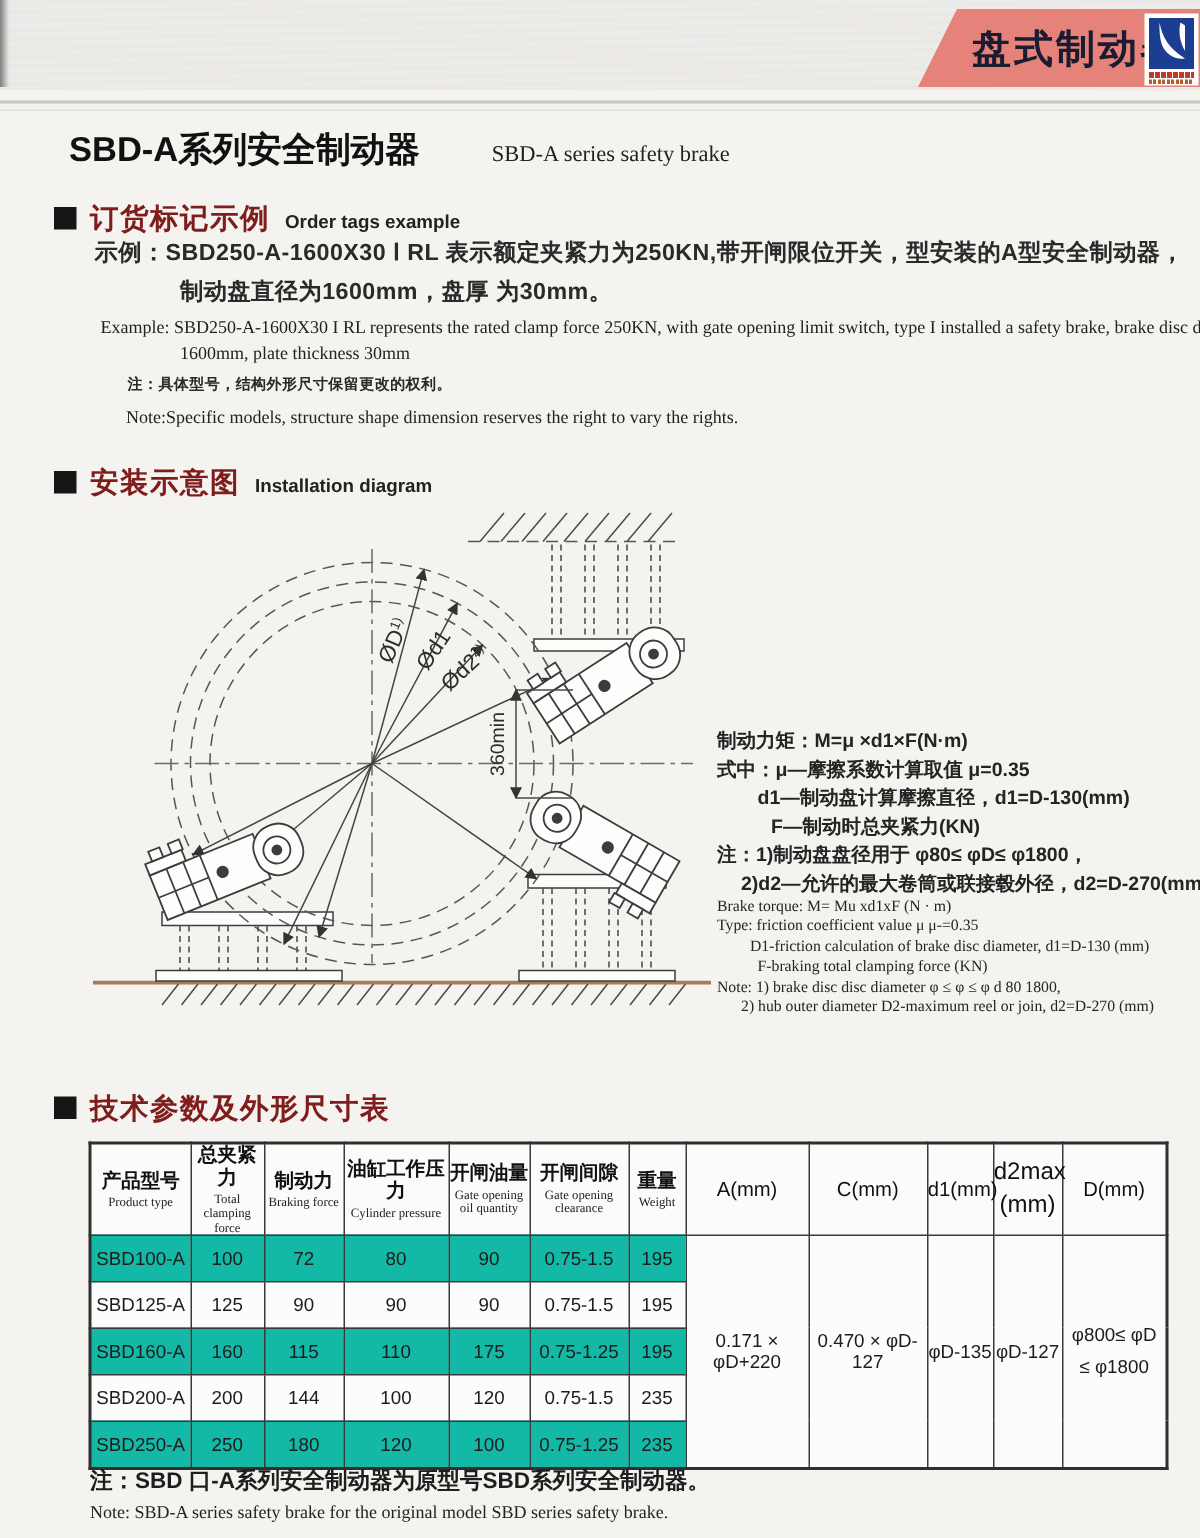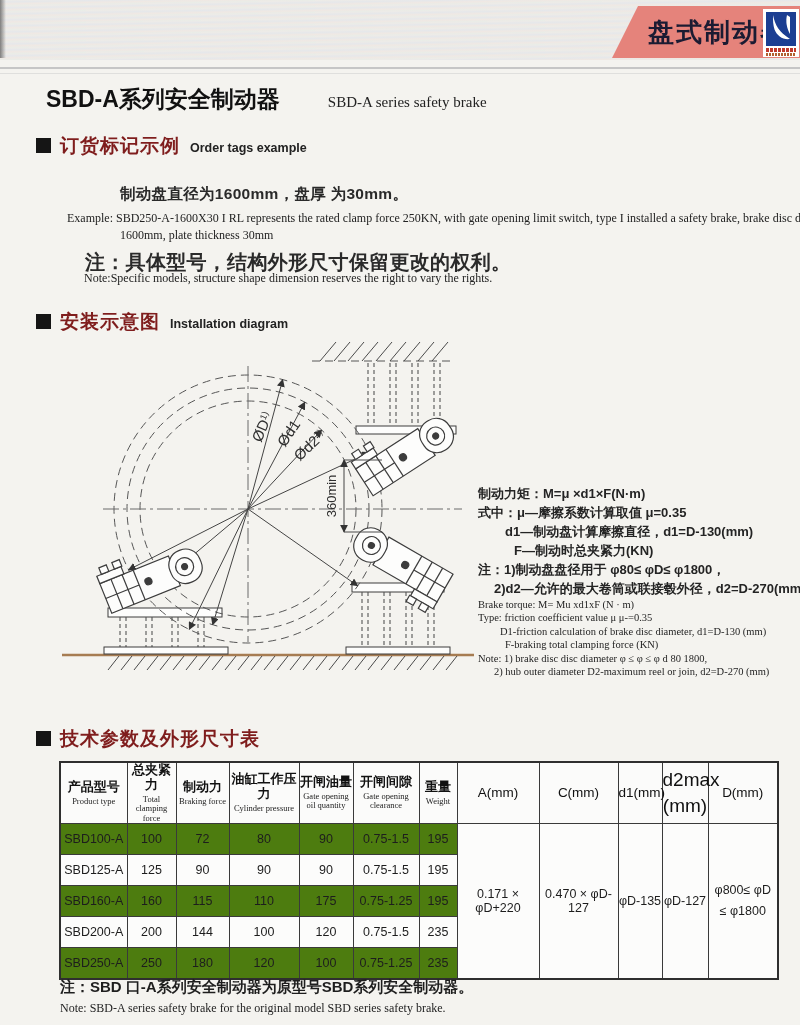--- a/index.html
+++ b/index.html
@@ -34,21 +34,21 @@
   .sq{display:inline-block;width:15px;height:15px;background:#151515;margin-right:9px;transform:translateY(1px);}
   .h-zh{font-size:19px;font-weight:700;color:#7f1d1d;letter-spacing:1px;}
   .h-en{font-size:12.5px;font-weight:700;margin-left:10px;color:#222;}
   .h1{top:133px;left:36px}.h2{top:309px;left:36px}.h3{top:726px;left:36px}
   
   .tline{position:absolute;white-space:nowrap;}
   .zhB{font-size:15.5px;font-weight:700;color:#2a2a2a;letter-spacing:.3px;}
   .enS{font-family:"Liberation Serif",serif;font-size:12px;color:#222;}
   .ex-zh1{top:158px;left:63px}.ex-zh2{top:184px;left:120px}
   .ex-en1{top:211px;left:67px}.ex-en2{top:228px;left:120px}
-  .note-zh{top:249px;left:85px;font-size:20px;}
+  .note-zh{top:249px;left:85px;font-size:10px;}
   .note-en{top:271px;left:84px}
   
   .diagram{position:absolute;left:50px;top:336px;}
   .dg{stroke:#4a4a4a;fill:none;stroke-width:1;}
   .dgd{stroke:#565656;fill:none;stroke-width:1;stroke-dasharray:8 5;}
   .cl{stroke:#6a6a6a;fill:none;stroke-width:1;stroke-dasharray:16 4 3 4;}
   .col{stroke:#555;fill:none;stroke-width:1.1;stroke-dasharray:4 3;}
   .lbl{font-family:"Liberation Sans",sans-serif;font-size:15px;fill:#2e2e2e;}
   .dim{font-family:"Liberation Sans",sans-serif;font-size:13px;fill:#2e2e2e;}
   
@@ -60,23 +60,23 @@
   .e1{padding-left:22px}.e2{padding-left:27px}.e3{padding-left:16px}
   
   .tbl-wrap{position:absolute;left:59px;top:761px;}
   table{border-collapse:collapse;table-layout:fixed;width:718px;background:#fcfcfb;}
   th,td{border:1px solid #3a3a3a;text-align:center;vertical-align:middle;padding:0;}
   table{border:2px solid #2f2f2f;}
   thead th{height:55px;background:#fbfbfa;}
   .th-zh{font-size:13px;font-weight:700;color:#111;line-height:1.15;}
   .th-en{font-family:"Liberation Serif",serif;font-size:8.5px;font-weight:400;color:#222;line-height:1.1;margin-top:2px;}
   .hdr-plain .th-zh{font-weight:400;font-size:13.5px;text-align:center;}
-  .hdr-stack .th-zh{font-weight:400;font-size:19px;line-height:1.35;}
+  .hdr-stack .th-zh{font-weight:400;font-size:16px;line-height:1.35;}
   tbody td{height:30px;font-size:12.5px;color:#1d1d1d;}
-  tr.tint td{background:#4d7c0f;}
+  tr.tint td{background:#14b8a6;}
   td.mg{background:#fcfcfb !important;font-size:12.5px;}
   .two-line{line-height:1.7;}
   
   .foot-zh{top:978px;left:60px;font-size:15px;font-weight:700;color:#1e1e1e;}
   .foot-en{top:1001px;left:60px;}
 </style>
 </head>
 <body>
 
 <div class="page">
@@ -102,20 +102,21 @@
   <div class="title">
     <span class="title-zh">SBD-A系列安全制动器</span>
     <span class="title-en">SBD-A series safety brake</span>
   </div>
 
   <div class="heading h1">
     <span class="sq"></span>
     <span class="h-zh">订货标记示例</span>
     <span class="h-en">Order tags example</span>
   </div>
+  <div class="tline zhB ex-zh1">示例：SBD250-A-1600X30 Ⅰ RL 表示额定夹紧力为250KN,带开闸限位开关，型安装的A型安全制动器，</div>
   <div class="tline zhB ex-zh2">制动盘直径为1600mm，盘厚 为30mm。</div>
   <div class="tline enS ex-en1">Example: SBD250-A-1600X30 I RL represents the rated clamp force 250KN, with gate opening limit switch,  type I installed a safety brake, brake disc diameter of</div>
   <div class="tline enS ex-en2">1600mm, plate thickness 30mm</div>
   <div class="tline zhB note-zh">注：具体型号，结构外形尺寸保留更改的权利。</div>
   <div class="tline enS note-en">Note:Specific models, structure shape dimension reserves the right to vary the rights.</div>
 
   <div class="heading h2">
     <span class="sq"></span>
     <span class="h-zh">安装示意图</span>
     <span class="h-en">Installation diagram</span>

